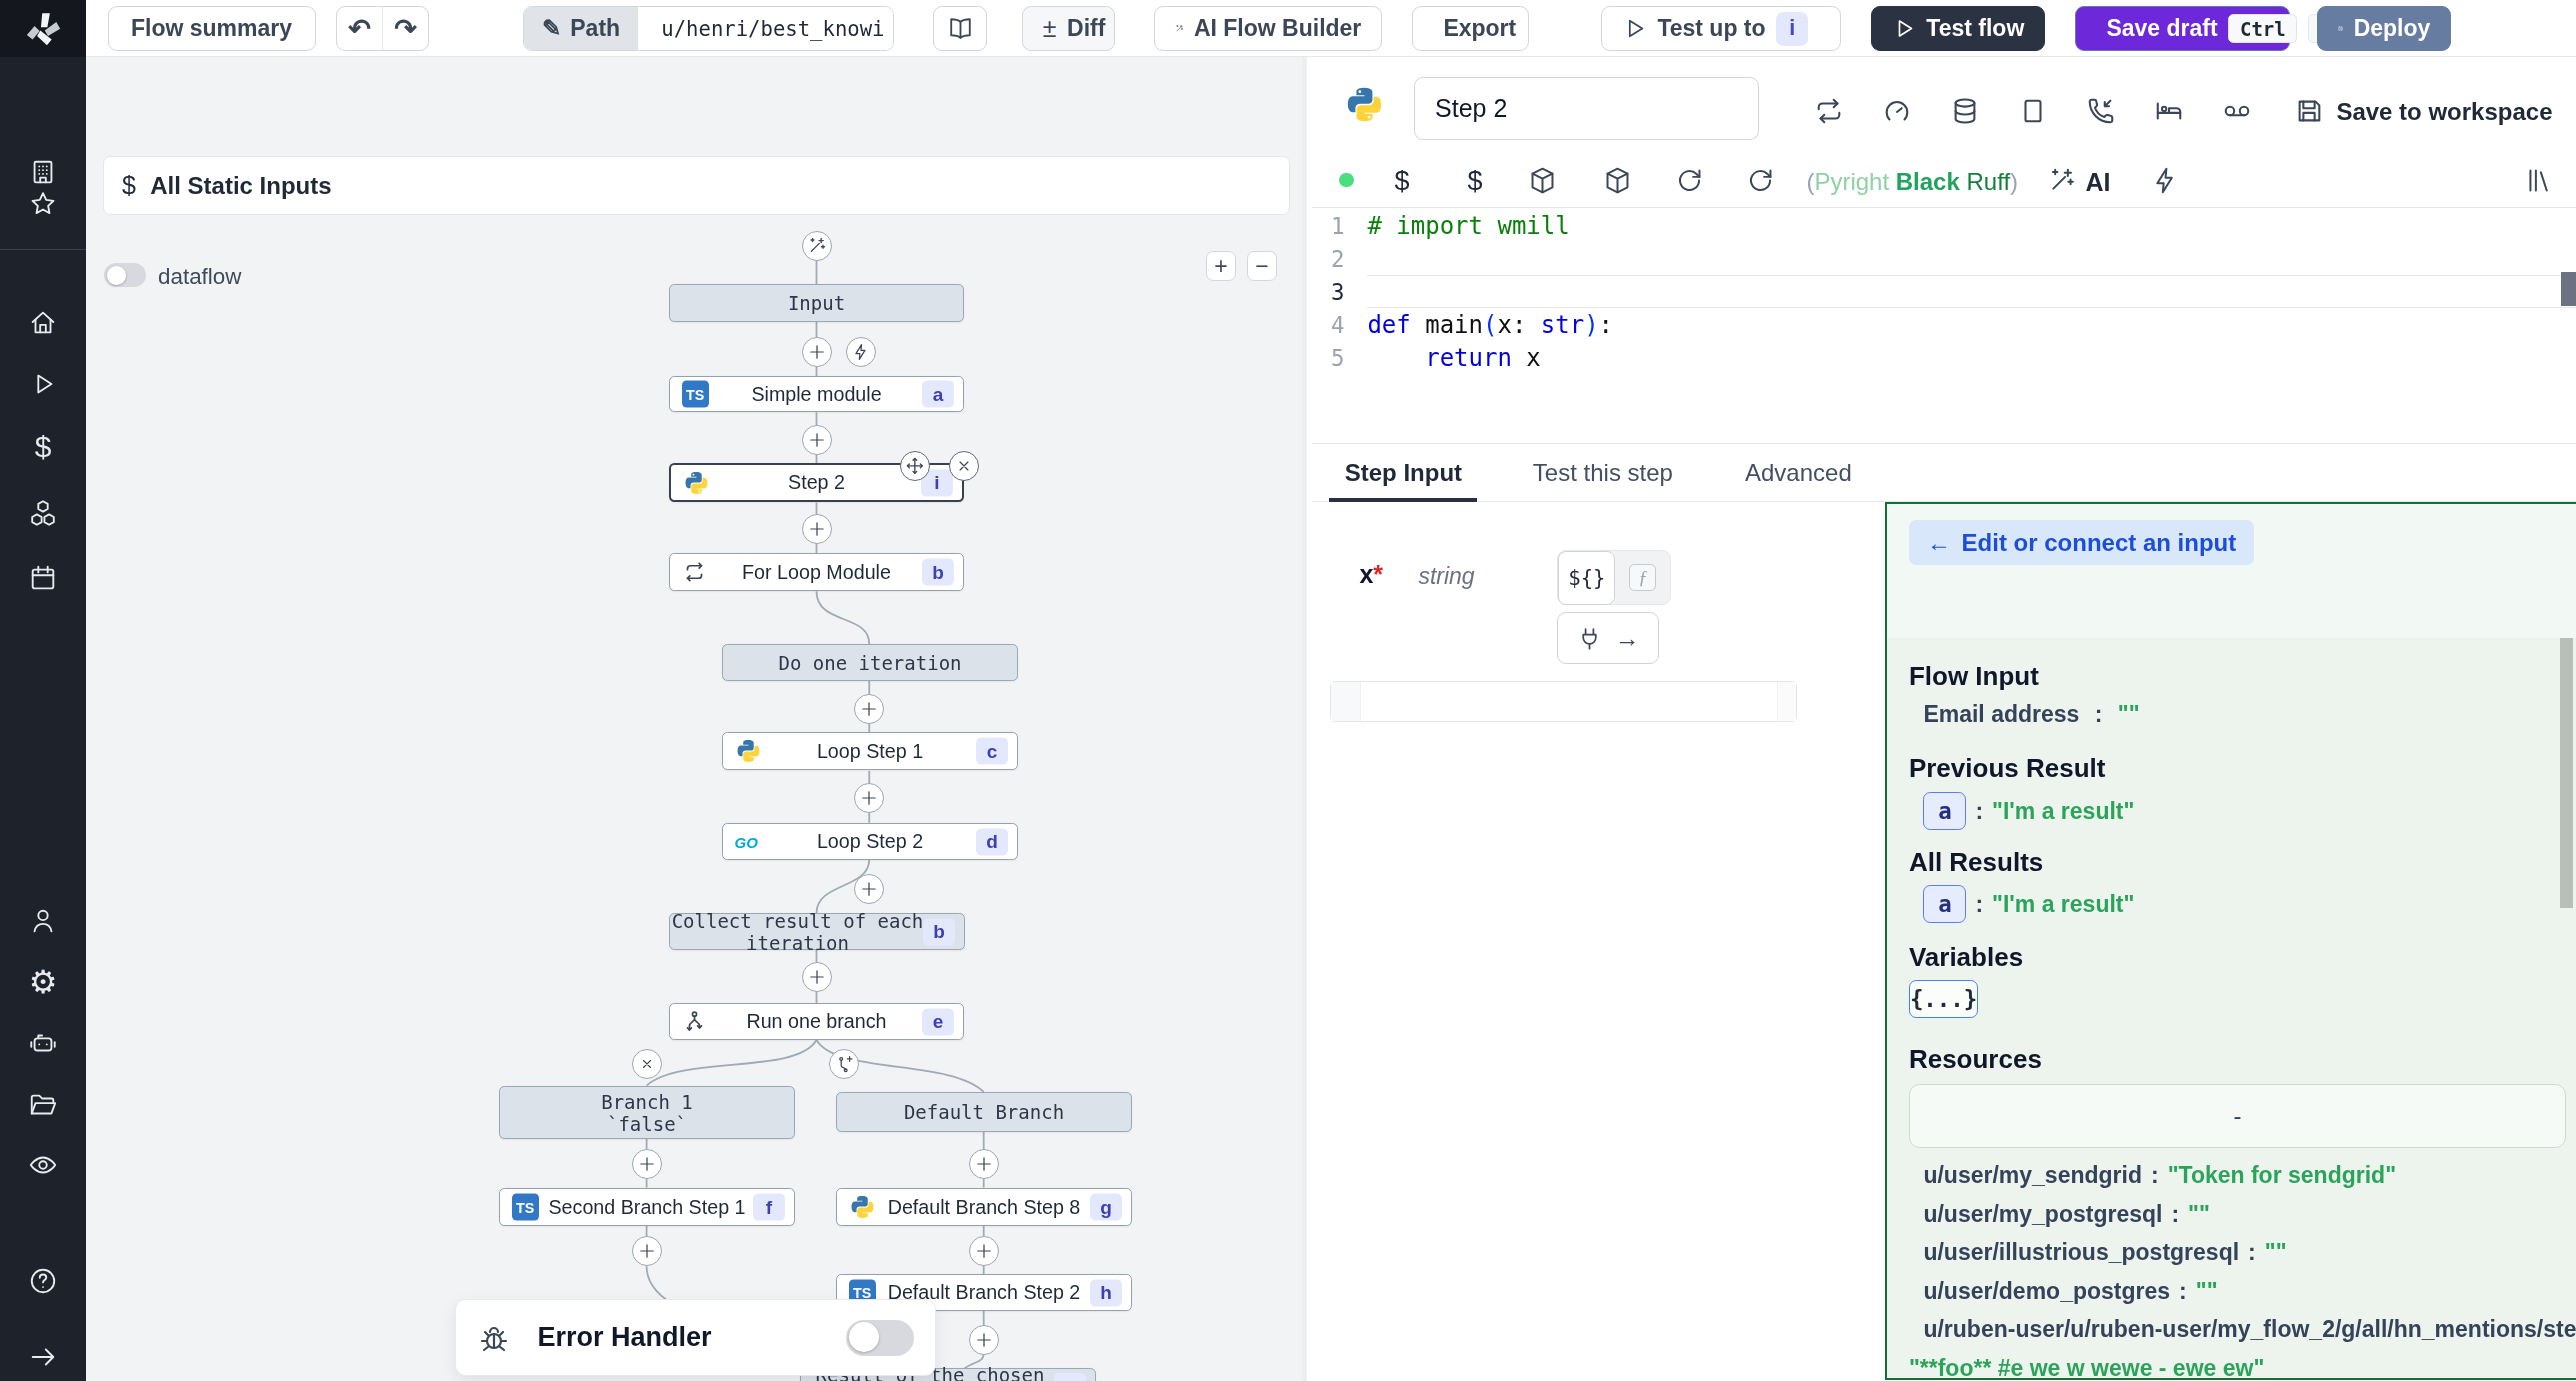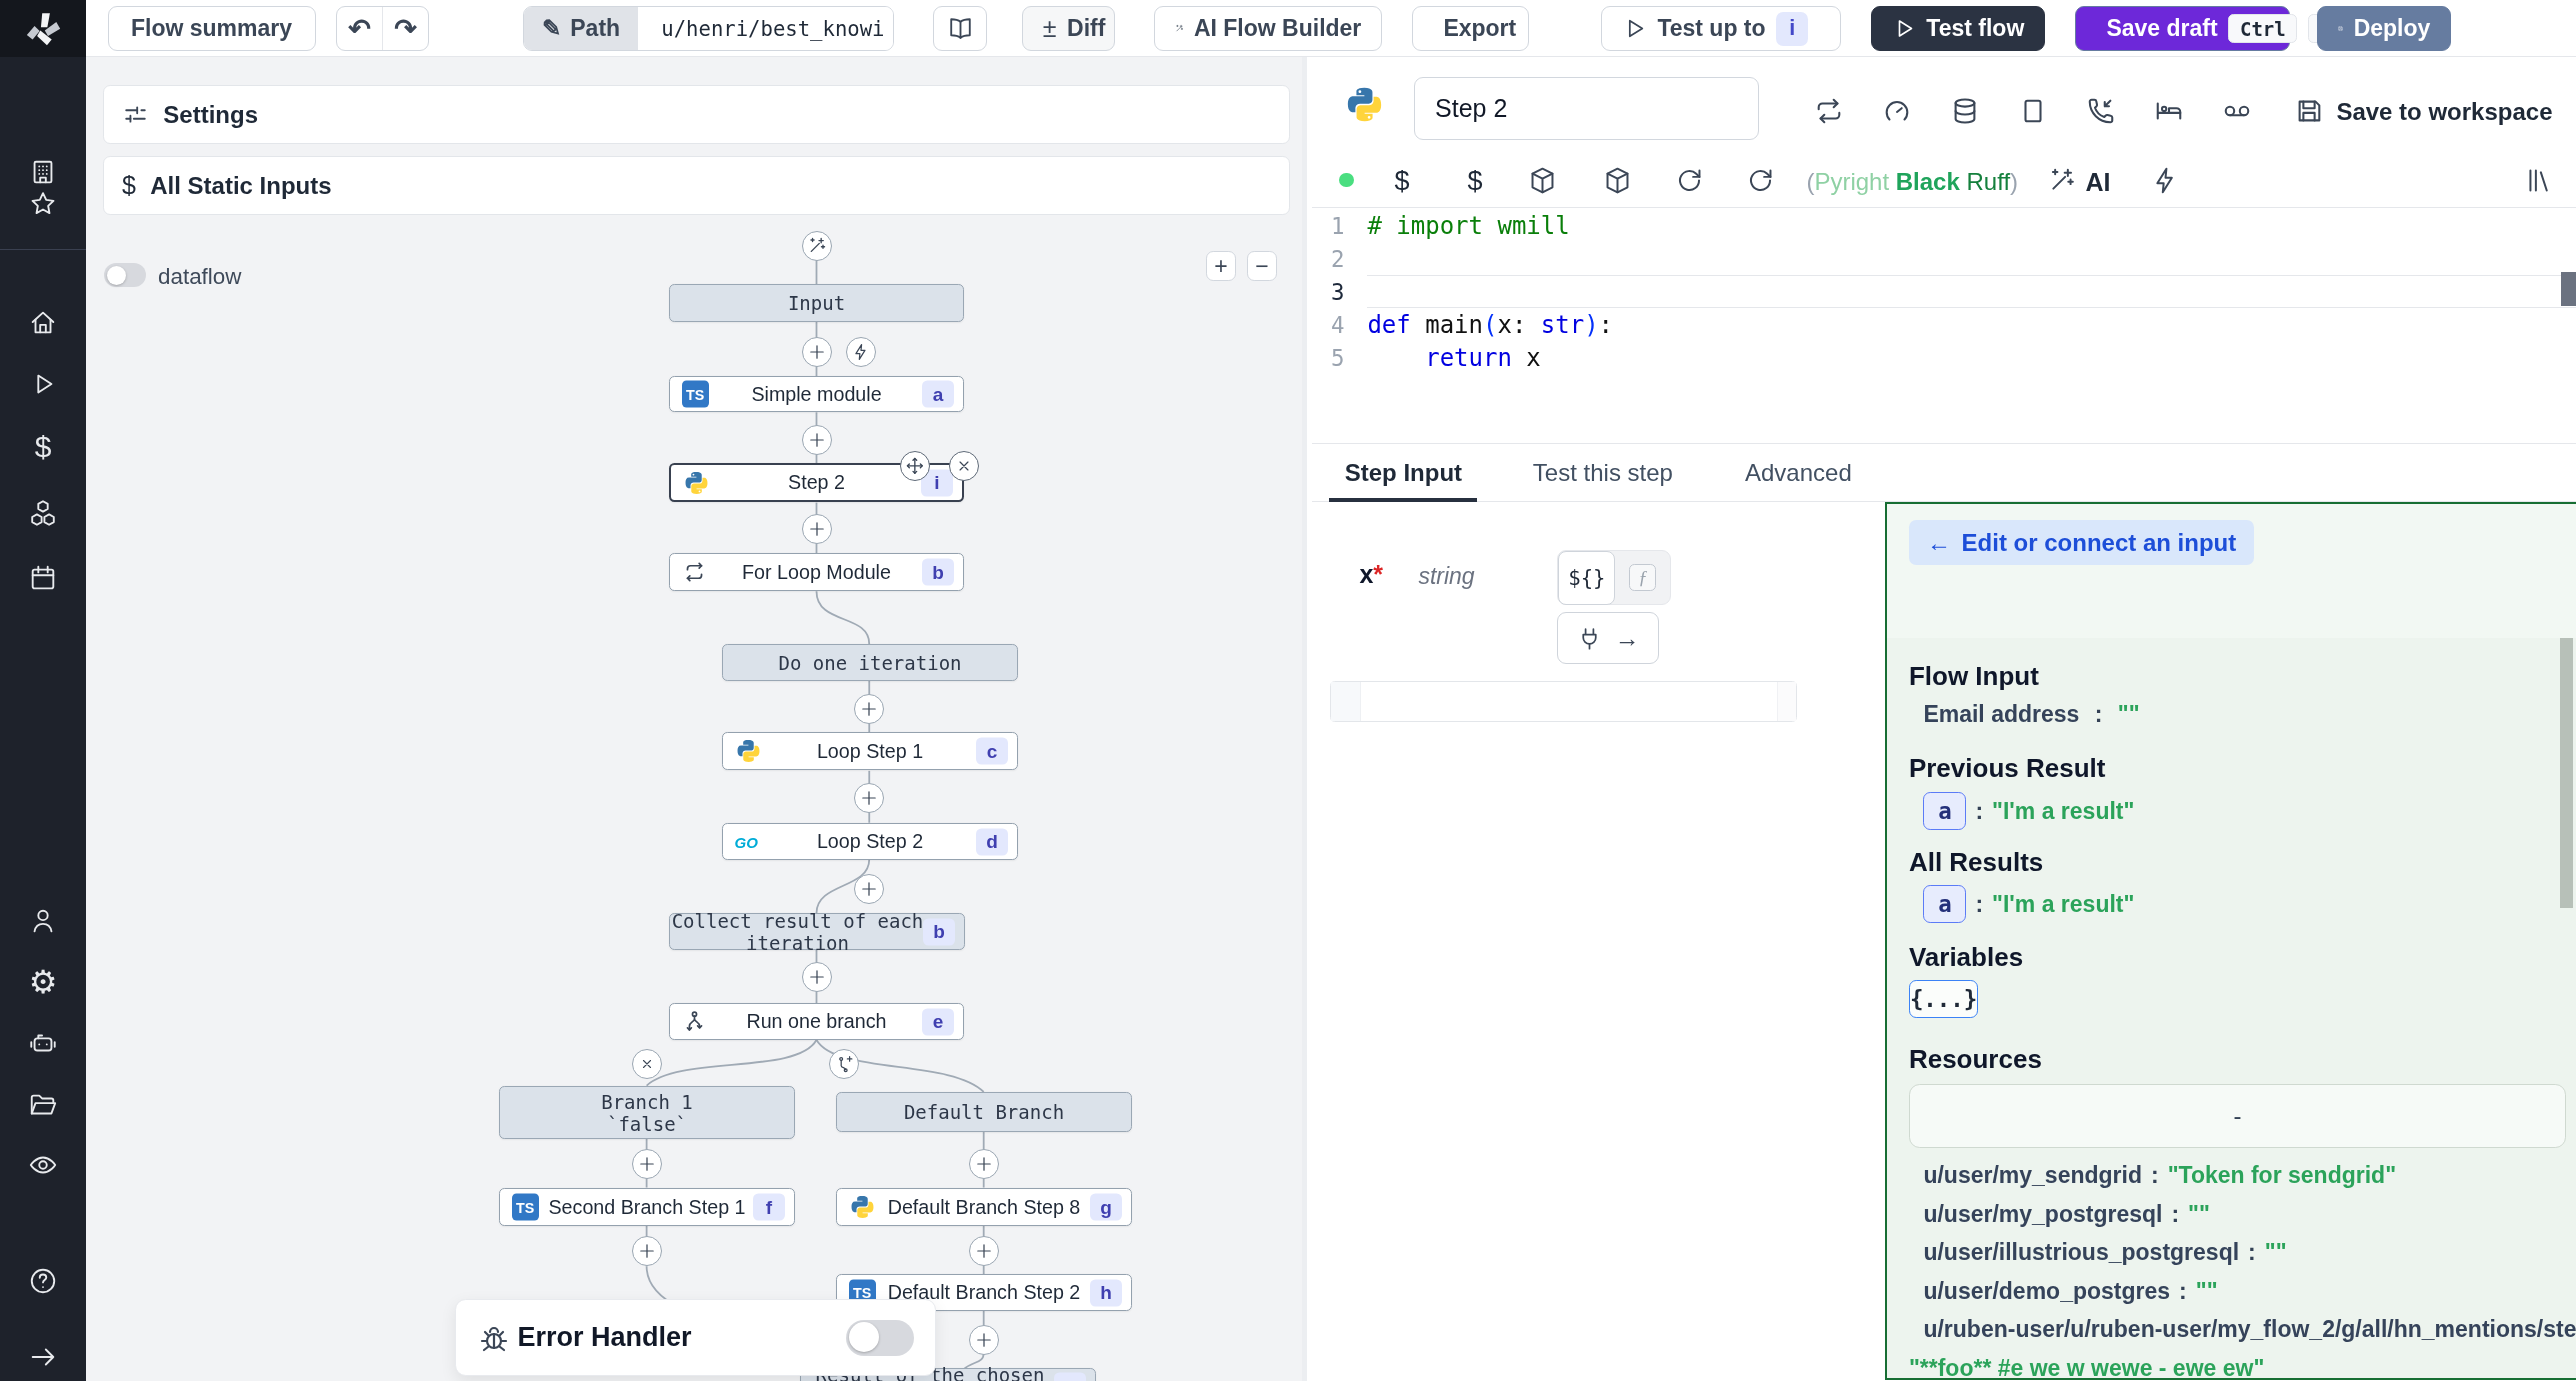--- a/index.html
+++ b/index.html
@@ -47,21 +47,21 @@
   .nicon { position:absolute; left:11.6px; top:50%; transform:translateY(-50%); display:flex; align-items:flex-end; }
   .tsic { width:27px; height:27px; background:#3178c6; color:#fff; border-radius:4.5px; font-size:14.3px;
     font-weight:700; display:flex; align-items:center; justify-content:center; }
   .goic { color:#00acd7; font-weight:700; font-style:italic; font-size:15px; letter-spacing:0; }
   .pc { position:absolute; width:30px; height:30px; border-radius:50%; background:#fff; border:1.3px solid #9aa6b2;
     display:flex; align-items:center; justify-content:center; z-index:4; cursor:pointer; color:#3b4656; }
   .toggle { border-radius:894px; background:#d7d9de; position:relative; cursor:pointer; }
   .toggle .knob { position:absolute; background:#fff; border-radius:50%; box-shadow:0 0.9px 2.7px rgba(0,0,0,.25); }
   #errorhandler { position:absolute; left:369px; top:1242px; width:481px; height:77px; background:#fff;
     border:0.9px solid #e8eaee; border-radius:10.7px; box-shadow:0 5.4px 16px rgba(0,0,0,.08); z-index:6;
-    display:flex; align-items:center; padding:0 21.5px; gap:8px; }
+    display:flex; align-items:center; padding:0 21.5px; gap:28px; }
   #errorhandler .ehlabel { font-size:27px; font-weight:700; color:#111827; flex:1; }
   .zoombtn { position:absolute; top:194px; width:30px; height:30px; background:#fff; border:1.3px solid #d2d7de;
     border-radius:7.2px; font-size:23px; color:#3b4656; display:flex; align-items:center; justify-content:center;
     cursor:pointer; z-index:5; }
 
   
   #rightpanel { position:absolute; left:1302px; top:57px; width:1274px; height:1324px; background:#fff;
     border-left:5.4px solid #eceef1; }
   #rp-inner { position:absolute; left:5.4px; top:0; width:1268px; height:1324px; }
   #stepname { position:absolute; left:102px; top:19.7px; width:345px; height:63px; border:1.3px solid #d2d7de;
@@ -295,27 +295,20 @@
     <svg class="icn" width="25" height="25" viewBox="0 0 32 32" style="stroke:#fff">
         <path d="M6 6h17l4 4v16H6z"></path>
         <path d="M10 6v7h12V6"></path>
         <path d="M10 26v-8h12v8"></path>
       </svg>
     <span>Deploy</span>
   </button>
 </div>
 
 <div id="canvas">
-  <div class="panelbar" style="top:28px">
-    <svg class="icn" width="27" height="27" viewBox="0 0 32 32">
-        <path d="M5 11h13M23 11h4M5 21h5M14 21h13"></path>
-        <path d="M18 7.5v7M10 17.5v7"></path>
-      </svg>
-    <span>Settings</span>
-  </div>
   <div class="panelbar" style="top:99px">
     <span style="font-size:25px; font-weight:400">$</span>
     <span>All Static Inputs</span>
   </div>
 
   <div class="toggle" style="position:absolute; left:18px; top:206px; width:42px; height:24px">
     <span class="knob" style="left:2.7px; top:2.7px; width:19px; height:19px"></span>
   </div>
   <span class="abs" style="left:72px; top:207px; font-size:22.4px; color:#3f4a5a">dataflow</span>
 

